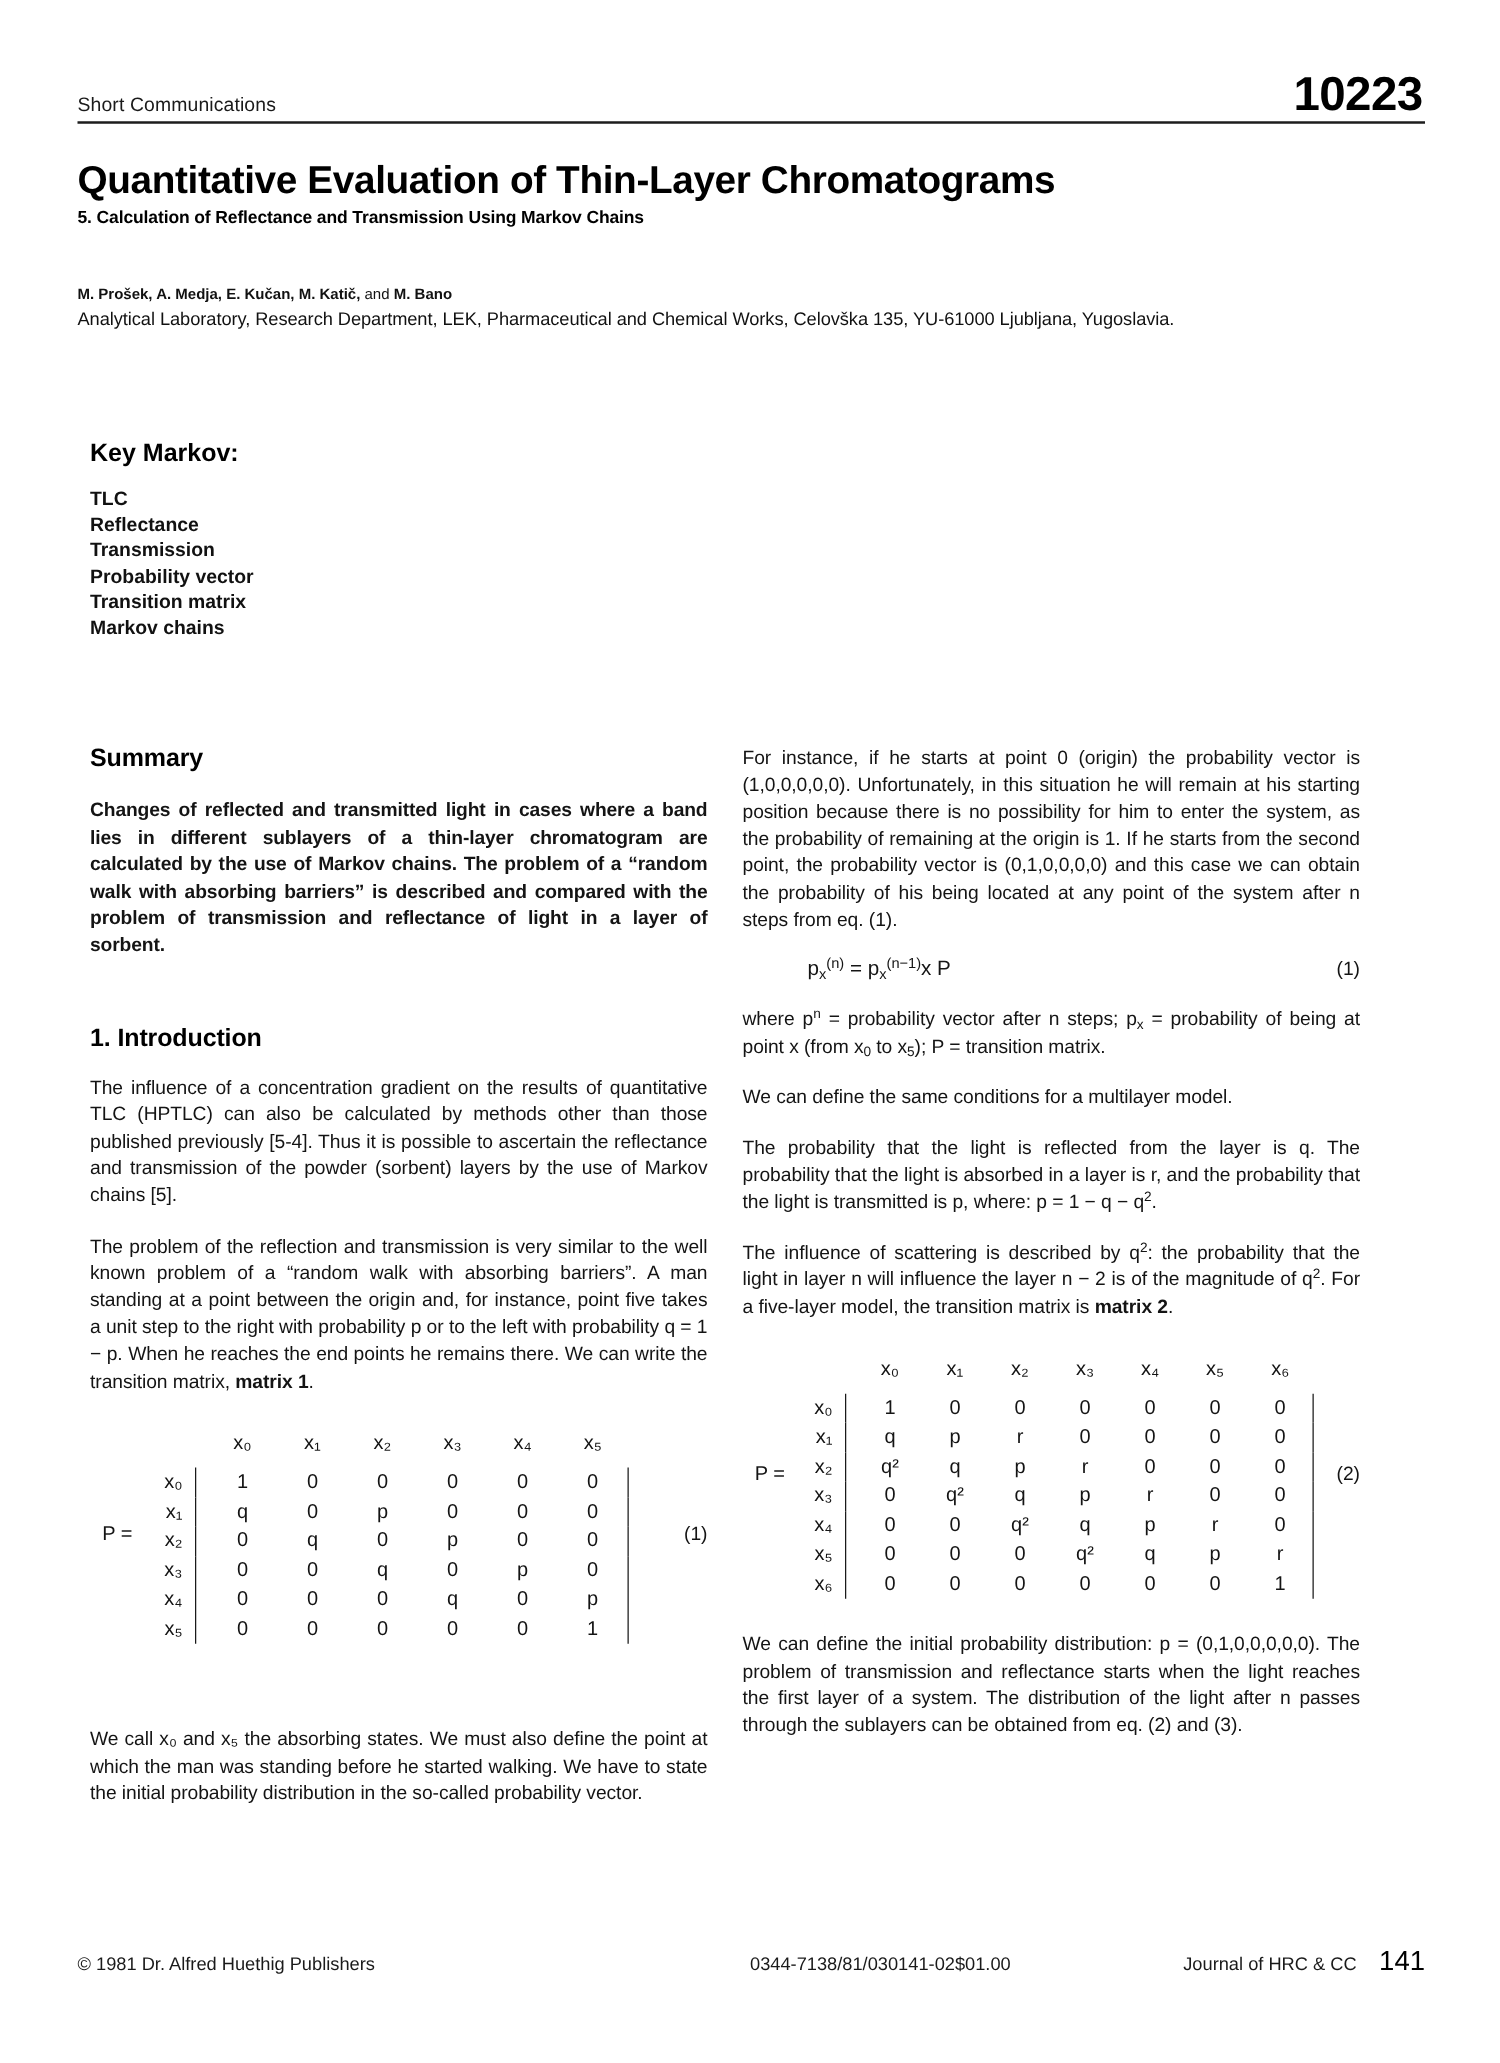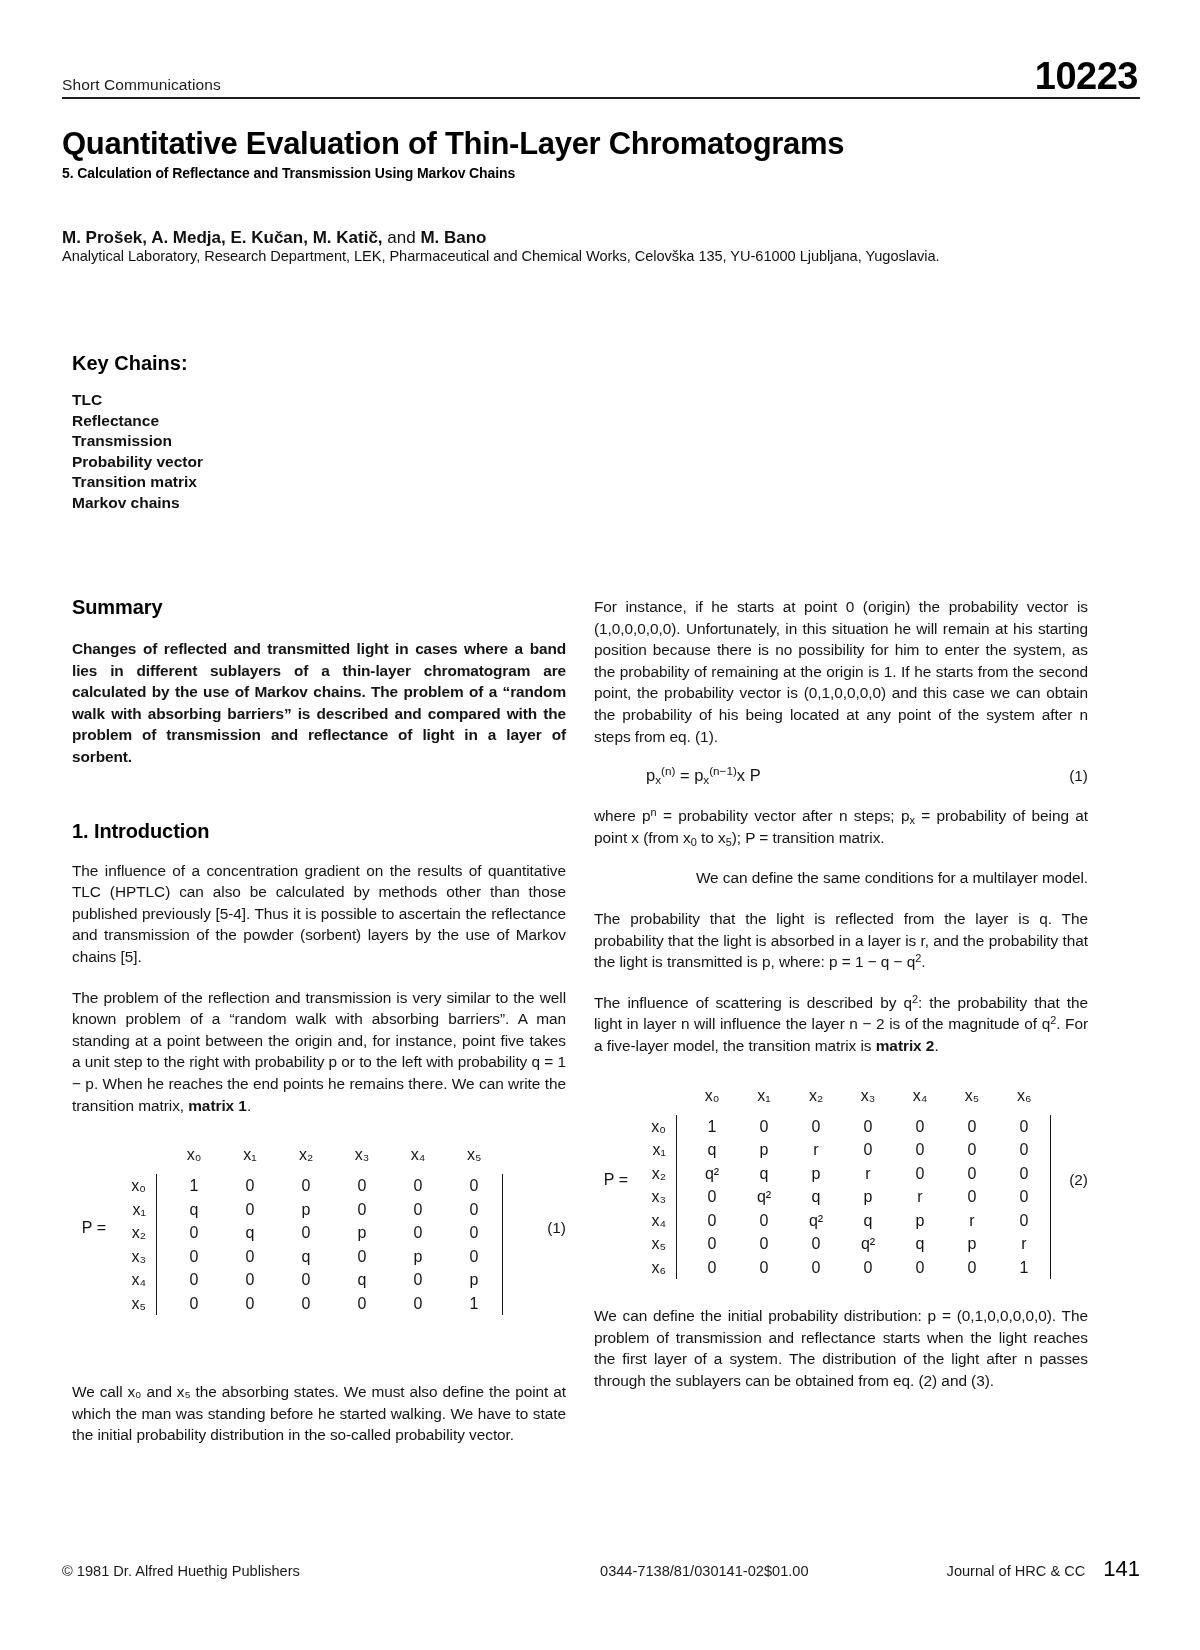--- a/index.html
+++ b/index.html
@@ -73,21 +73,21 @@
     font-size: 14px;
     font-weight: bold;
     letter-spacing: -0.1px;
     color: #000;
   }
   .authors {
     position: absolute;
     left: 62px;
     top: 228px;
     width: 1078px;
-    font-size: 17px;
+    font-size: 12px;
     color: #111;
   }
   .authors b { font-weight: bold; }
   .affiliation {
     position: absolute;
     left: 62px;
     top: 248px;
     width: 1078px;
     font-size: 14.6px;
     color: #111;
@@ -137,21 +137,21 @@
     margin: 0 0 19px 0;
     text-align: justify;
     color: #141414;
     letter-spacing: -0.05px;
   }
   p.body.abs {
     font-weight: bold;
     letter-spacing: -0.1px;
   }
   p.body.last { margin-bottom: 0; }
-  p.nojust { text-align: right; }
+  p.nojust { text-align: left; }
 
   sub, sup {
     font-size: 71%;
     line-height: 0;
   }
   sub { vertical-align: -0.28em; }
   sup { vertical-align: 0.48em; }
 
   
   .eq-row {
@@ -250,21 +250,21 @@
   <div class="head-rule"></div>
 
   <div class="title">Quantitative Evaluation of Thin-Layer Chromatograms</div>
   <div class="subtitle">5. Calculation of Reflectance and Transmission Using Markov Chains</div>
 
   <div class="authors">
     <b>M. Prošek, A. Medja, E. Kučan, M. Katič,</b><span> and </span><b>M. Bano</b>
   </div>
   <div class="affiliation">Analytical Laboratory, Research Department, LEK, Pharmaceutical and Chemical Works, Celovška 135, YU-61000 Ljubljana, Yugoslavia.</div>
 
-  <div class="keywords-head">Key Chains:</div>
+  <div class="keywords-head">Key Markov:</div>
   <div class="keywords-list">
     <div>TLC</div>
     <div>Reflectance</div>
     <div>Transmission</div>
     <div>Probability vector</div>
     <div>Transition matrix</div>
     <div>Markov chains</div>
   </div>
 
   <div class="col col-left">

